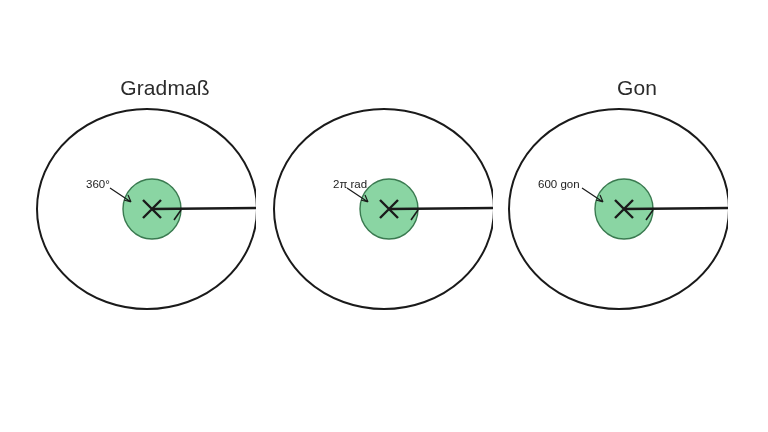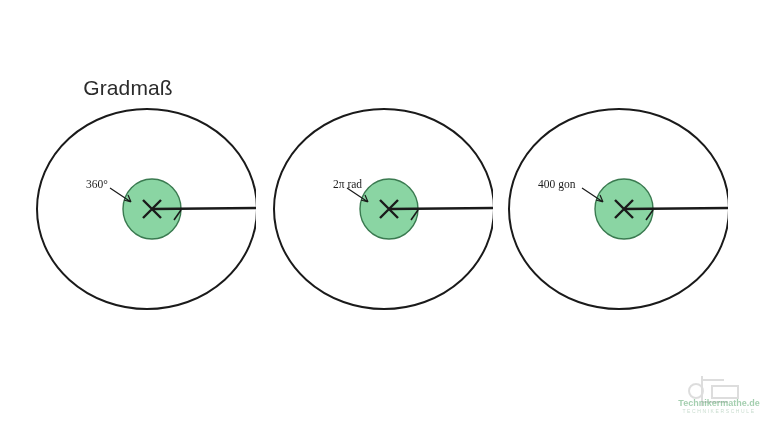--- a/index.html
+++ b/index.html
@@ -33,34 +33,35 @@
     top: 76px;
     left: 0;
     width: 256px;
     text-align: center;
     font-size: 21px;
     line-height: 24px;
     color: #2b2b2b;
     font-family: "Liberation Sans", sans-serif;
     white-space: nowrap;
     letter-spacing: 0.1px;
+    padding-left: 37px;
   }
   .diagram {
     position: absolute;
     left: 0;
     top: 0;
     width: 256px;
     height: 432px;
   }
   .callout {
     position: absolute;
     font-size: 11.5px;
     line-height: 13px;
     color: #1d1d1d;
-    font-family: Liberation Serif, serif;
+    font-family: Liberation Sans, sans-serif;
     white-space: nowrap;
   }
   
   #watermark {
     position: absolute;
     left: 672px;
     top: 372px;
     width: 94px;
     height: 56px;
     opacity: 1;
@@ -118,38 +119,26 @@
       <ellipse cx="152" cy="209" rx="29" ry="30" fill="#8ad5a3" stroke="#3a7a50" stroke-width="1.4"></ellipse>
       <line x1="152" y1="209" x2="257" y2="208" stroke="#1a1a1a" stroke-width="2.4"></line>
       <path d="M 143 200 L 161 218 M 161 200 L 143 218" stroke="#1a1a1a" stroke-width="2.4" fill="none"></path>
       <path d="M 174 220 L 181 210" stroke="#1a1a1a" stroke-width="1.6" fill="none"></path>
       <path d="M 110 188 L 131 202 M 131 202 L 124 200 M 131 202 L 128 195" stroke="#1a1a1a" stroke-width="1.2" fill="none"></path>
     </svg>
     <div class="callout" style="left:72px; top:178px;margin-left:24px;">2π rad</div>
   </div>
 
   <div class="panel" style="left:472px;">
+    <div class="panel-title">Gon</div>
     <svg class="diagram" viewBox="0 0 256 432">
       <ellipse cx="147" cy="209" rx="110" ry="100" fill="none" stroke="#1a1a1a" stroke-width="2"></ellipse>
       <ellipse cx="152" cy="209" rx="29" ry="30" fill="#8ad5a3" stroke="#3a7a50" stroke-width="1.4"></ellipse>
       <line x1="152" y1="209" x2="257" y2="208" stroke="#1a1a1a" stroke-width="2.4"></line>
       <path d="M 143 200 L 161 218 M 161 200 L 143 218" stroke="#1a1a1a" stroke-width="2.4" fill="none"></path>
       <path d="M 174 220 L 181 210" stroke="#1a1a1a" stroke-width="1.6" fill="none"></path>
       <path d="M 110 188 L 131 202 M 131 202 L 124 200 M 131 202 L 128 195" stroke="#1a1a1a" stroke-width="1.2" fill="none"></path>
     </svg>
-    <div class="callout" style="left:66px; top:178px;">400 gon</div>
+    <div class="callout" style="left:66px; top:178px;">600 gon</div>
   </div>
 
-  <div id="watermark">
-    <svg width="94" height="36" viewBox="0 0 94 36">
-      <g opacity="0.18" fill="none" stroke="#4a4a4a" stroke-width="2">
-        <path d="M 30 4 L 30 34"></path>
-        <path d="M 30 8 L 52 8"></path>
-        <rect x="40" y="14" width="26" height="12"></rect>
-        <path d="M 30 30 L 56 30"></path>
-        <circle cx="24" cy="19" r="7"></circle>
-      </g>
-    </svg>
-    <div class="wm-text">Technikermathe.de</div>
-    <div class="wm-sub">TECHNIKERSCHULE</div>
-  </div>
 
 </div>
 
 </body></html>

